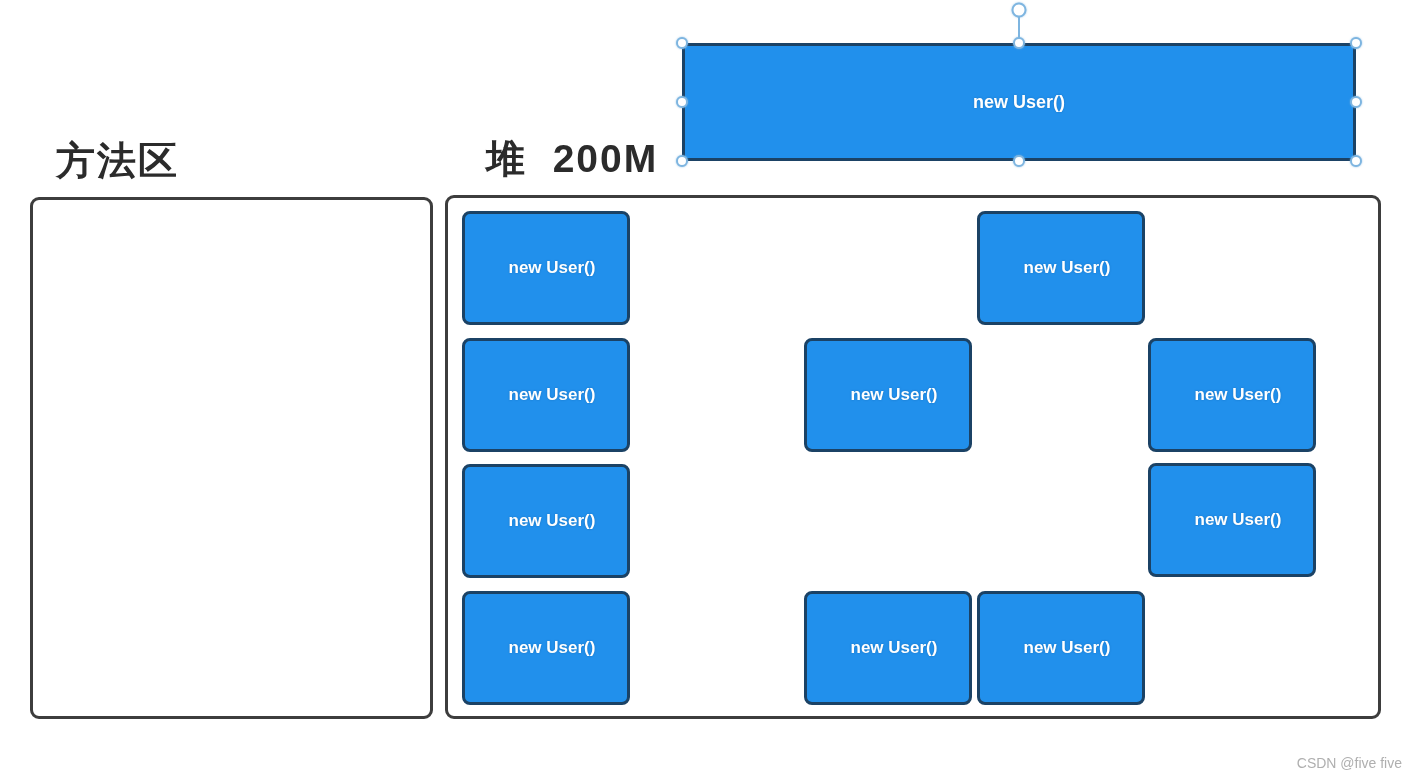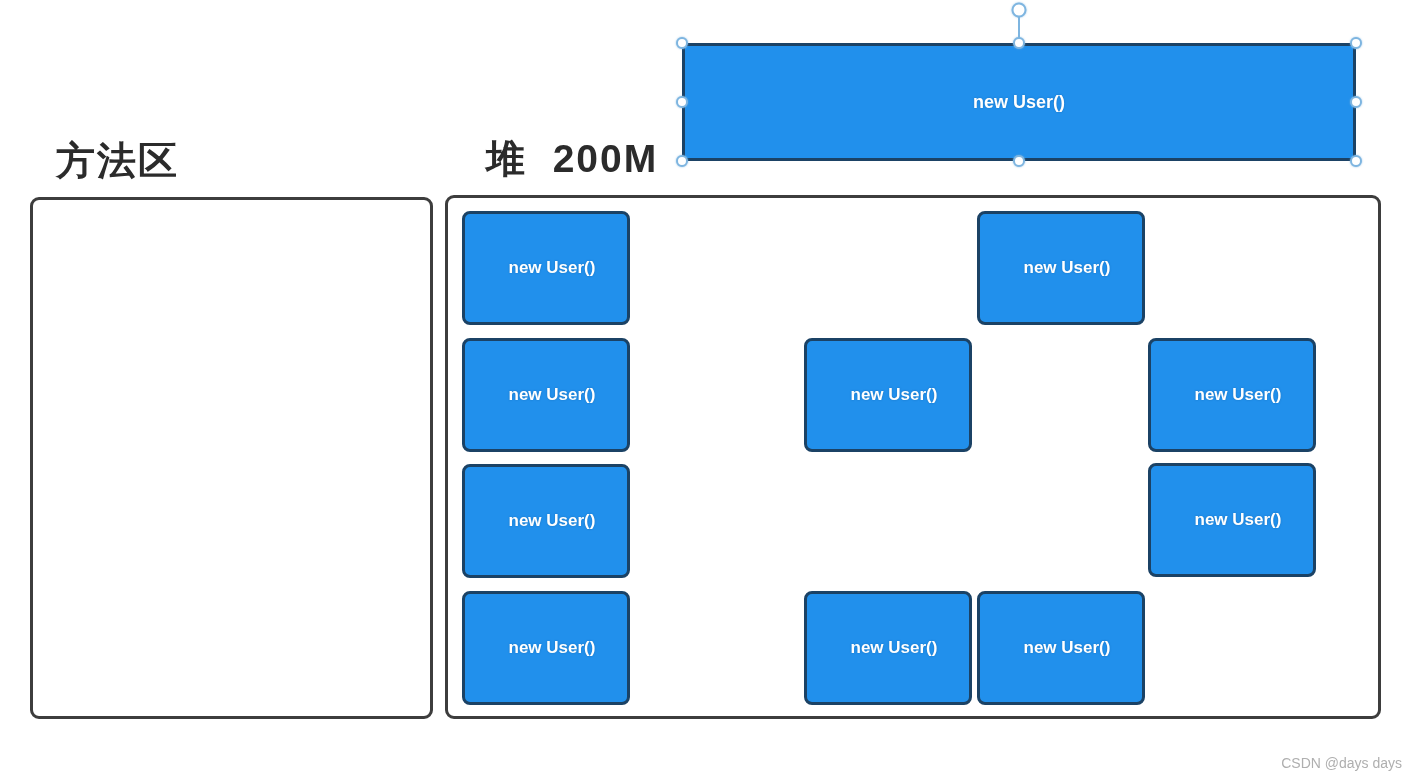--- a/index.html
+++ b/index.html
@@ -156,15 +156,15 @@
   <div class="handle" style="left:682px;top:43px;"></div>
   <div class="handle" style="left:1356px;top:43px;"></div>
   <div class="handle" style="left:682px;top:161px;"></div>
   <div class="handle" style="left:1356px;top:161px;"></div>
 
   <div class="handle" style="left:1019px;top:43px;"></div>
   <div class="handle" style="left:1019px;top:161px;"></div>
   <div class="handle" style="left:682px;top:102px;"></div>
   <div class="handle" style="left:1356px;top:102px;"></div>
 
-  <div class="watermark">CSDN @days days</div>
+  <div class="watermark">CSDN @five five</div>
 
 </div>
 
 </body></html>

